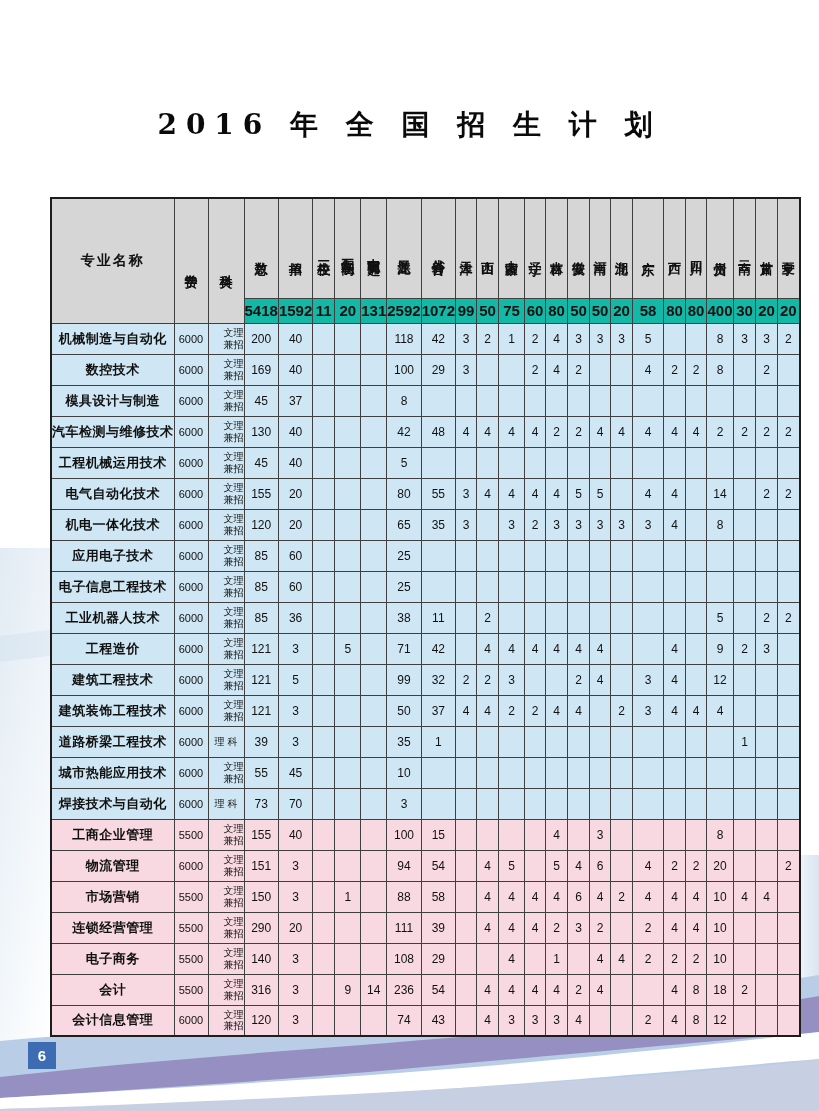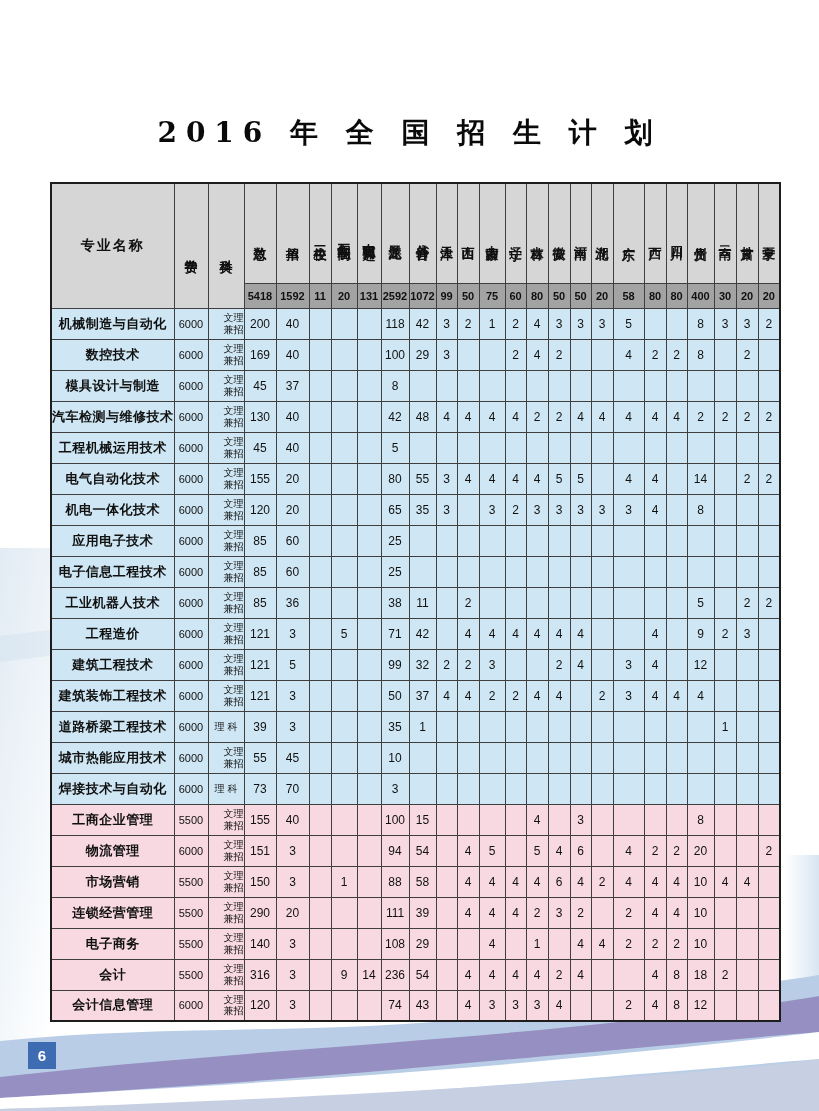--- a/index.html
+++ b/index.html
@@ -4,49 +4,49 @@
 <style>
   html,body{margin:0;padding:0;}
   body{
     width:819px;height:1111px;position:relative;overflow:hidden;
     background:#ffffff;
     font-family:"Liberation Sans","DejaVu Sans",sans-serif;
     -webkit-font-smoothing:antialiased;
   }
   
   .title{
-    position:absolute;left:0;right:0;top:102px;margin:12px;
+    position:absolute;left:0;right:0;top:102px;margin:4px;
     text-align:center;
     font-family:"DejaVu Serif","Liberation Serif",serif;
     font-weight:700;font-size:28px;color:#0a0a0a;
     letter-spacing:9px;
   }
   
-  .tbl-wrap{position:absolute;left:50px;top:182px;z-index:3;}
+  .tbl-wrap{position:absolute;left:50px;top:197px;z-index:3;}
   table.enroll{
     border-collapse:collapse;table-layout:fixed;
     border:2px solid #1d1d1d;
     background:#fff;
   }
   table.enroll th,table.enroll td{
     border:1px solid #3f3f3f;
     padding:0;text-align:center;vertical-align:middle;
     overflow:hidden;color:#111;
   }
   tr.hdr{height:100px;}
   tr.hdr th{background:#d6d6d6;font-weight:700;}
   th.major-h{font-size:14px;letter-spacing:2px;}
   .vlabel{
     display:inline-block;
     writing-mode:vertical-rl;text-orientation:upright;
     font-size:13px;font-weight:700;line-height:1;letter-spacing:1px;
     max-height:96px;
   }
   tr.totals{height:25px;}
-  tr.totals th{background:#a3a3a3;font-size:11px;font-weight:700;margin-top:33px;}
+  tr.totals th{background:#14b8a6;font-size:15px;font-weight:700;margin-top:33px;}
   tbody tr{height:31px;}
   tbody tr.blue td{background:#cfe7f4;}
   tbody tr.pink td{background:#f8d9e2;}
   td.name{
     text-align:left;padding-left:5px;font-size:13px;font-weight:600;
     letter-spacing:0.5px;white-space:nowrap;
   }
   td.fee{font-size:11px;}
   td.cat{font-size:10px;line-height:1.15;}
   td.cat .two{display:block;text-align:right;}

